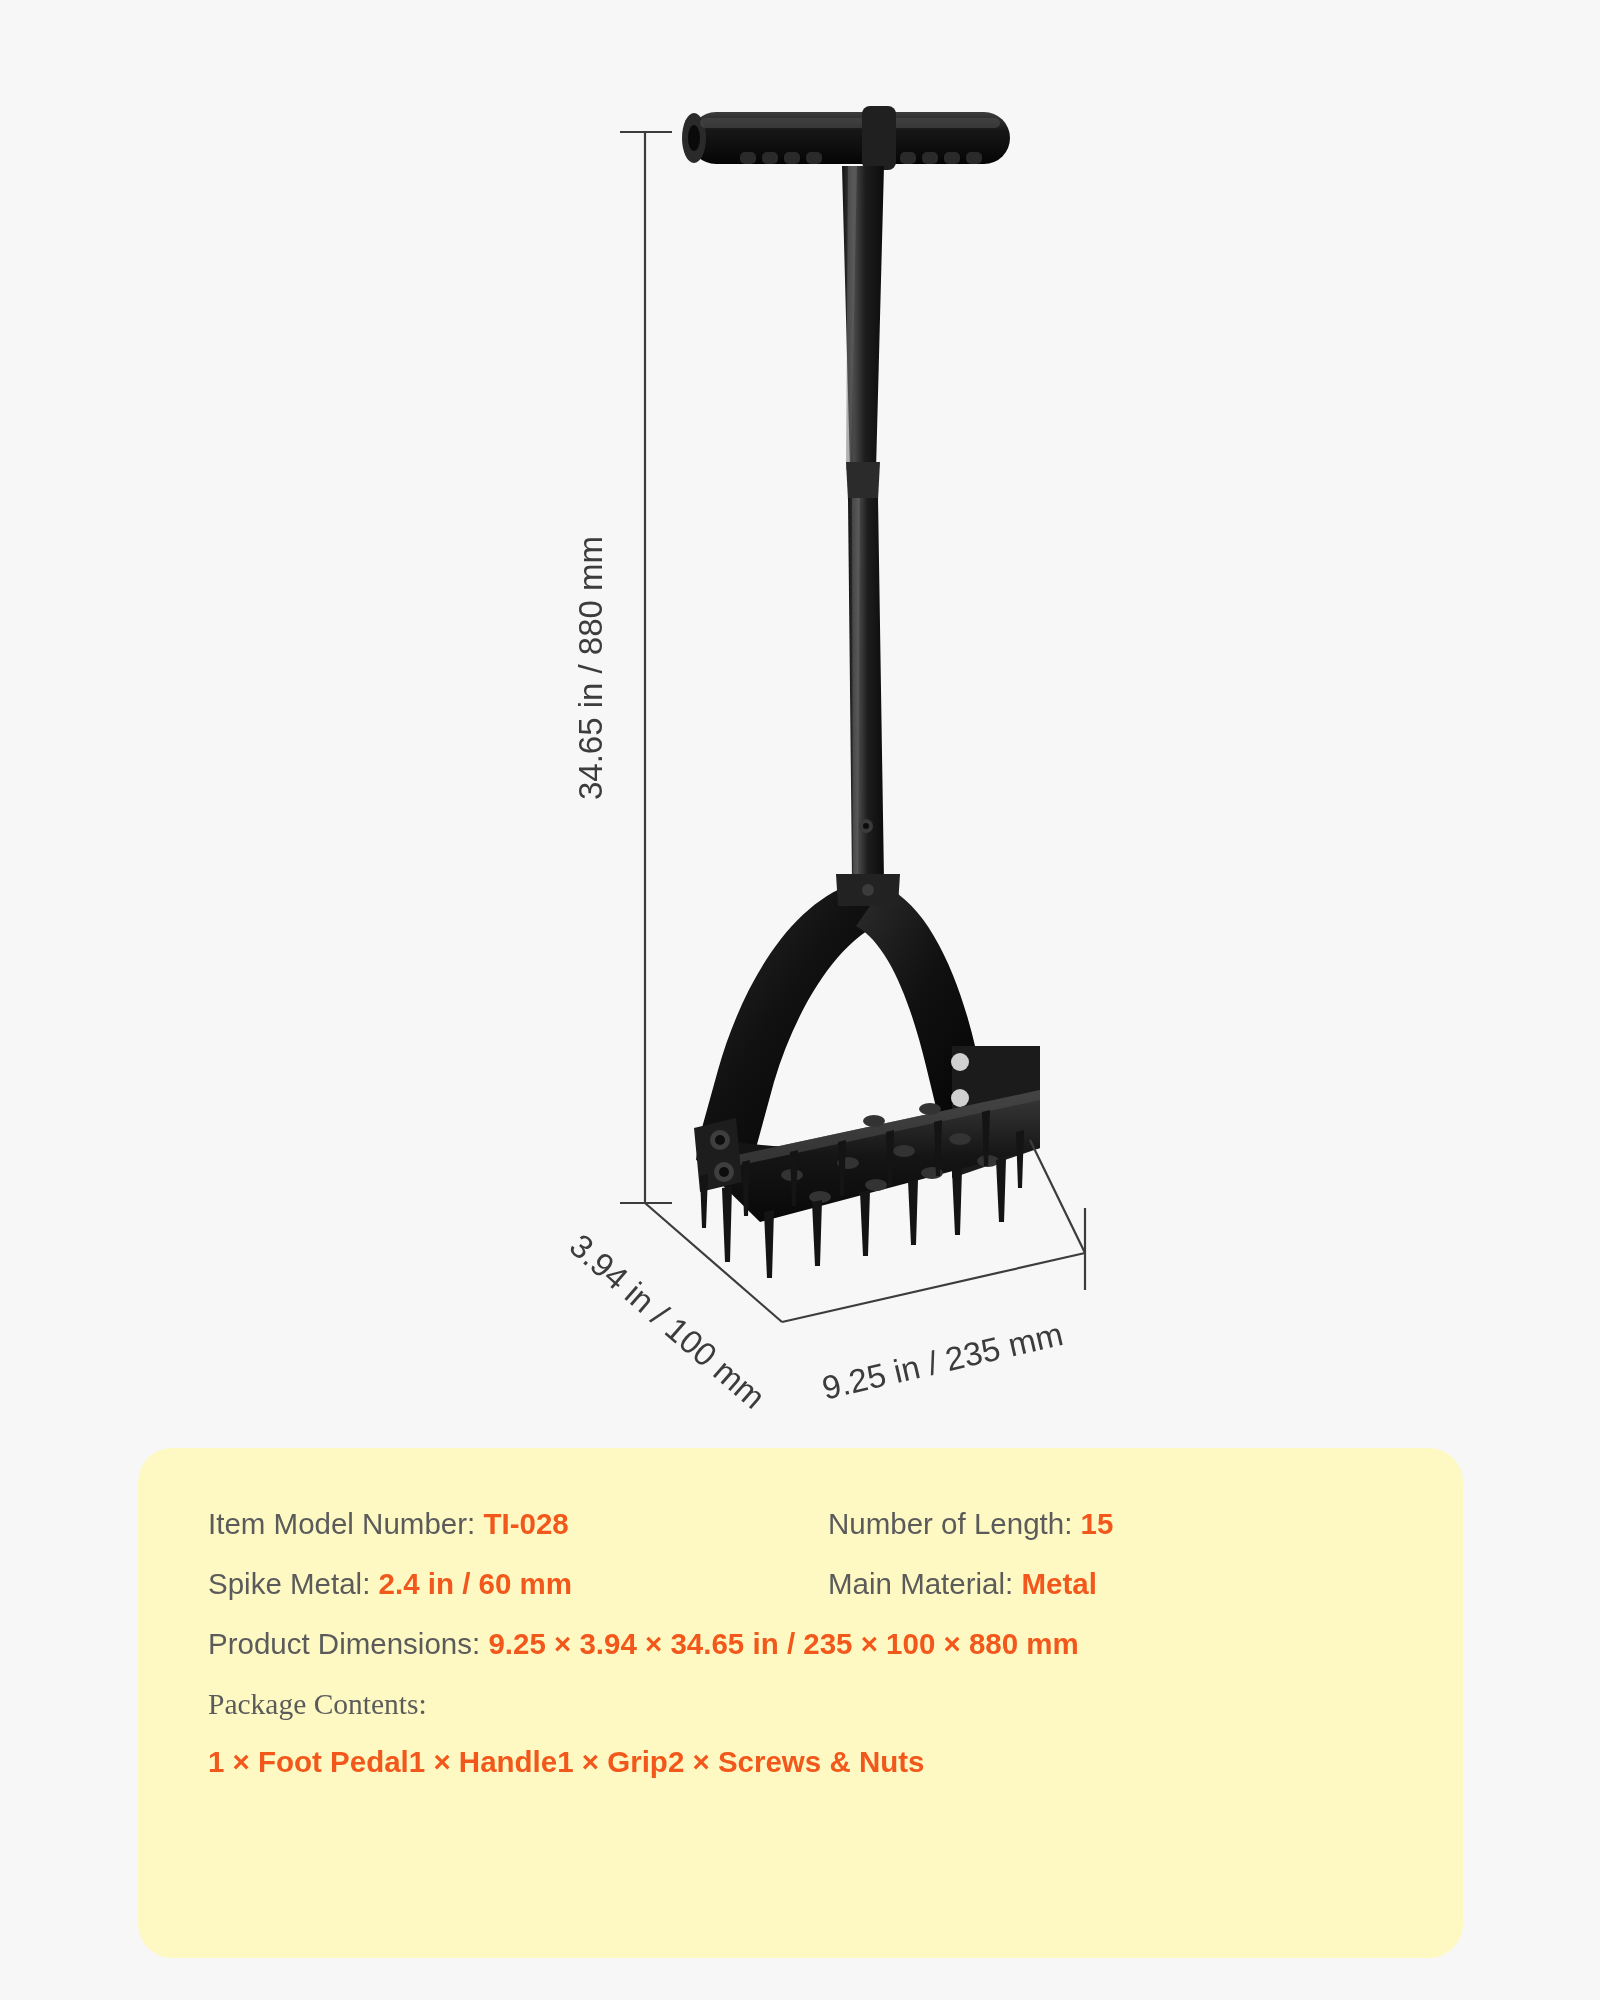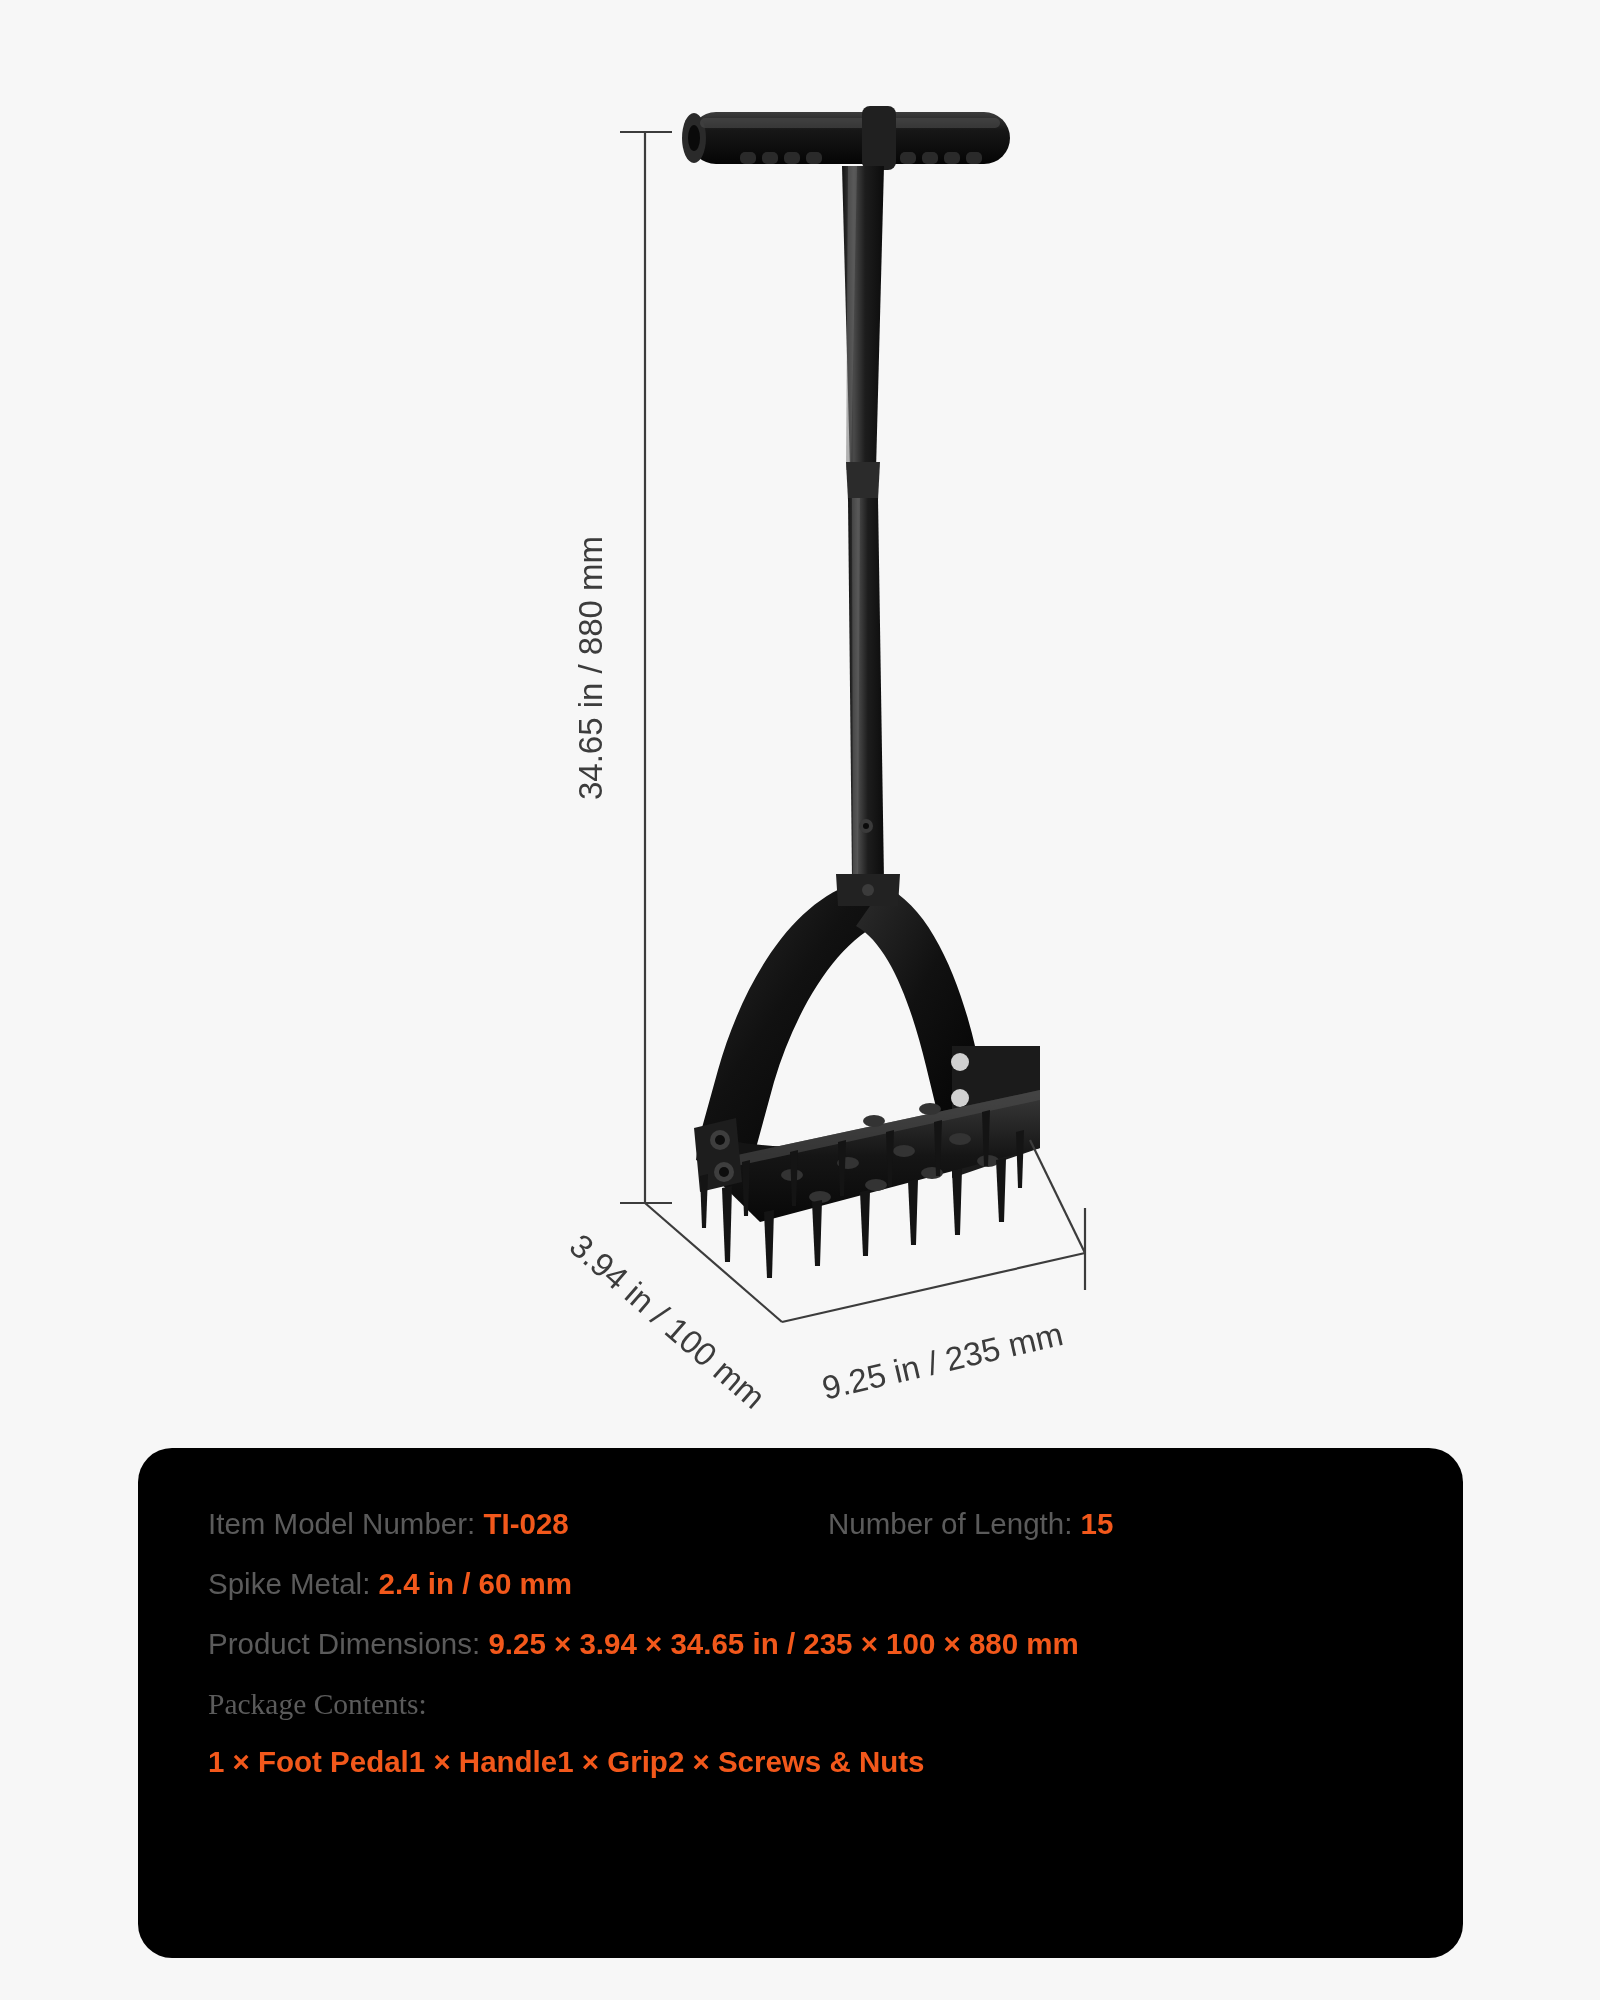--- a/index.html
+++ b/index.html
@@ -22,21 +22,21 @@
   }
   #illustration svg { display: block; }
 
   
   #spec-card {
     position: absolute;
     left: 138px;
     top: 1448px;
     width: 1325px;
     height: 510px;
-    background: #000000;
+    background: #fef9c3;
     border-radius: 34px;
   }
   .spec-inner {
     position: absolute;
     left: 70px;
     top: 46px;
     right: 40px;
   }
   .spec-grid {
     display: grid;
@@ -229,20 +229,24 @@
       <div class="spec-line">
         <span>Number of Length:</span>
         <span class="val">15</span>
       </div>
 
       <div class="spec-line">
         <span>Spike Metal:</span>
         <span class="val">2.4 in / 60 mm</span>
       </div>
 
+      <div class="spec-line">
+        <span>Main Material:</span>
+        <span class="val">Metal</span>
+      </div>
 
 
       <div class="spec-line spec-wide">
         <span>Product Dimensions:</span>
         <span class="val">9.25 × 3.94 × 34.65 in / 235 × 100 × 880 mm</span>
       </div>
 
       <div class="pkg-label">Package Contents:</div>
 
       <div class="pkg-items">

